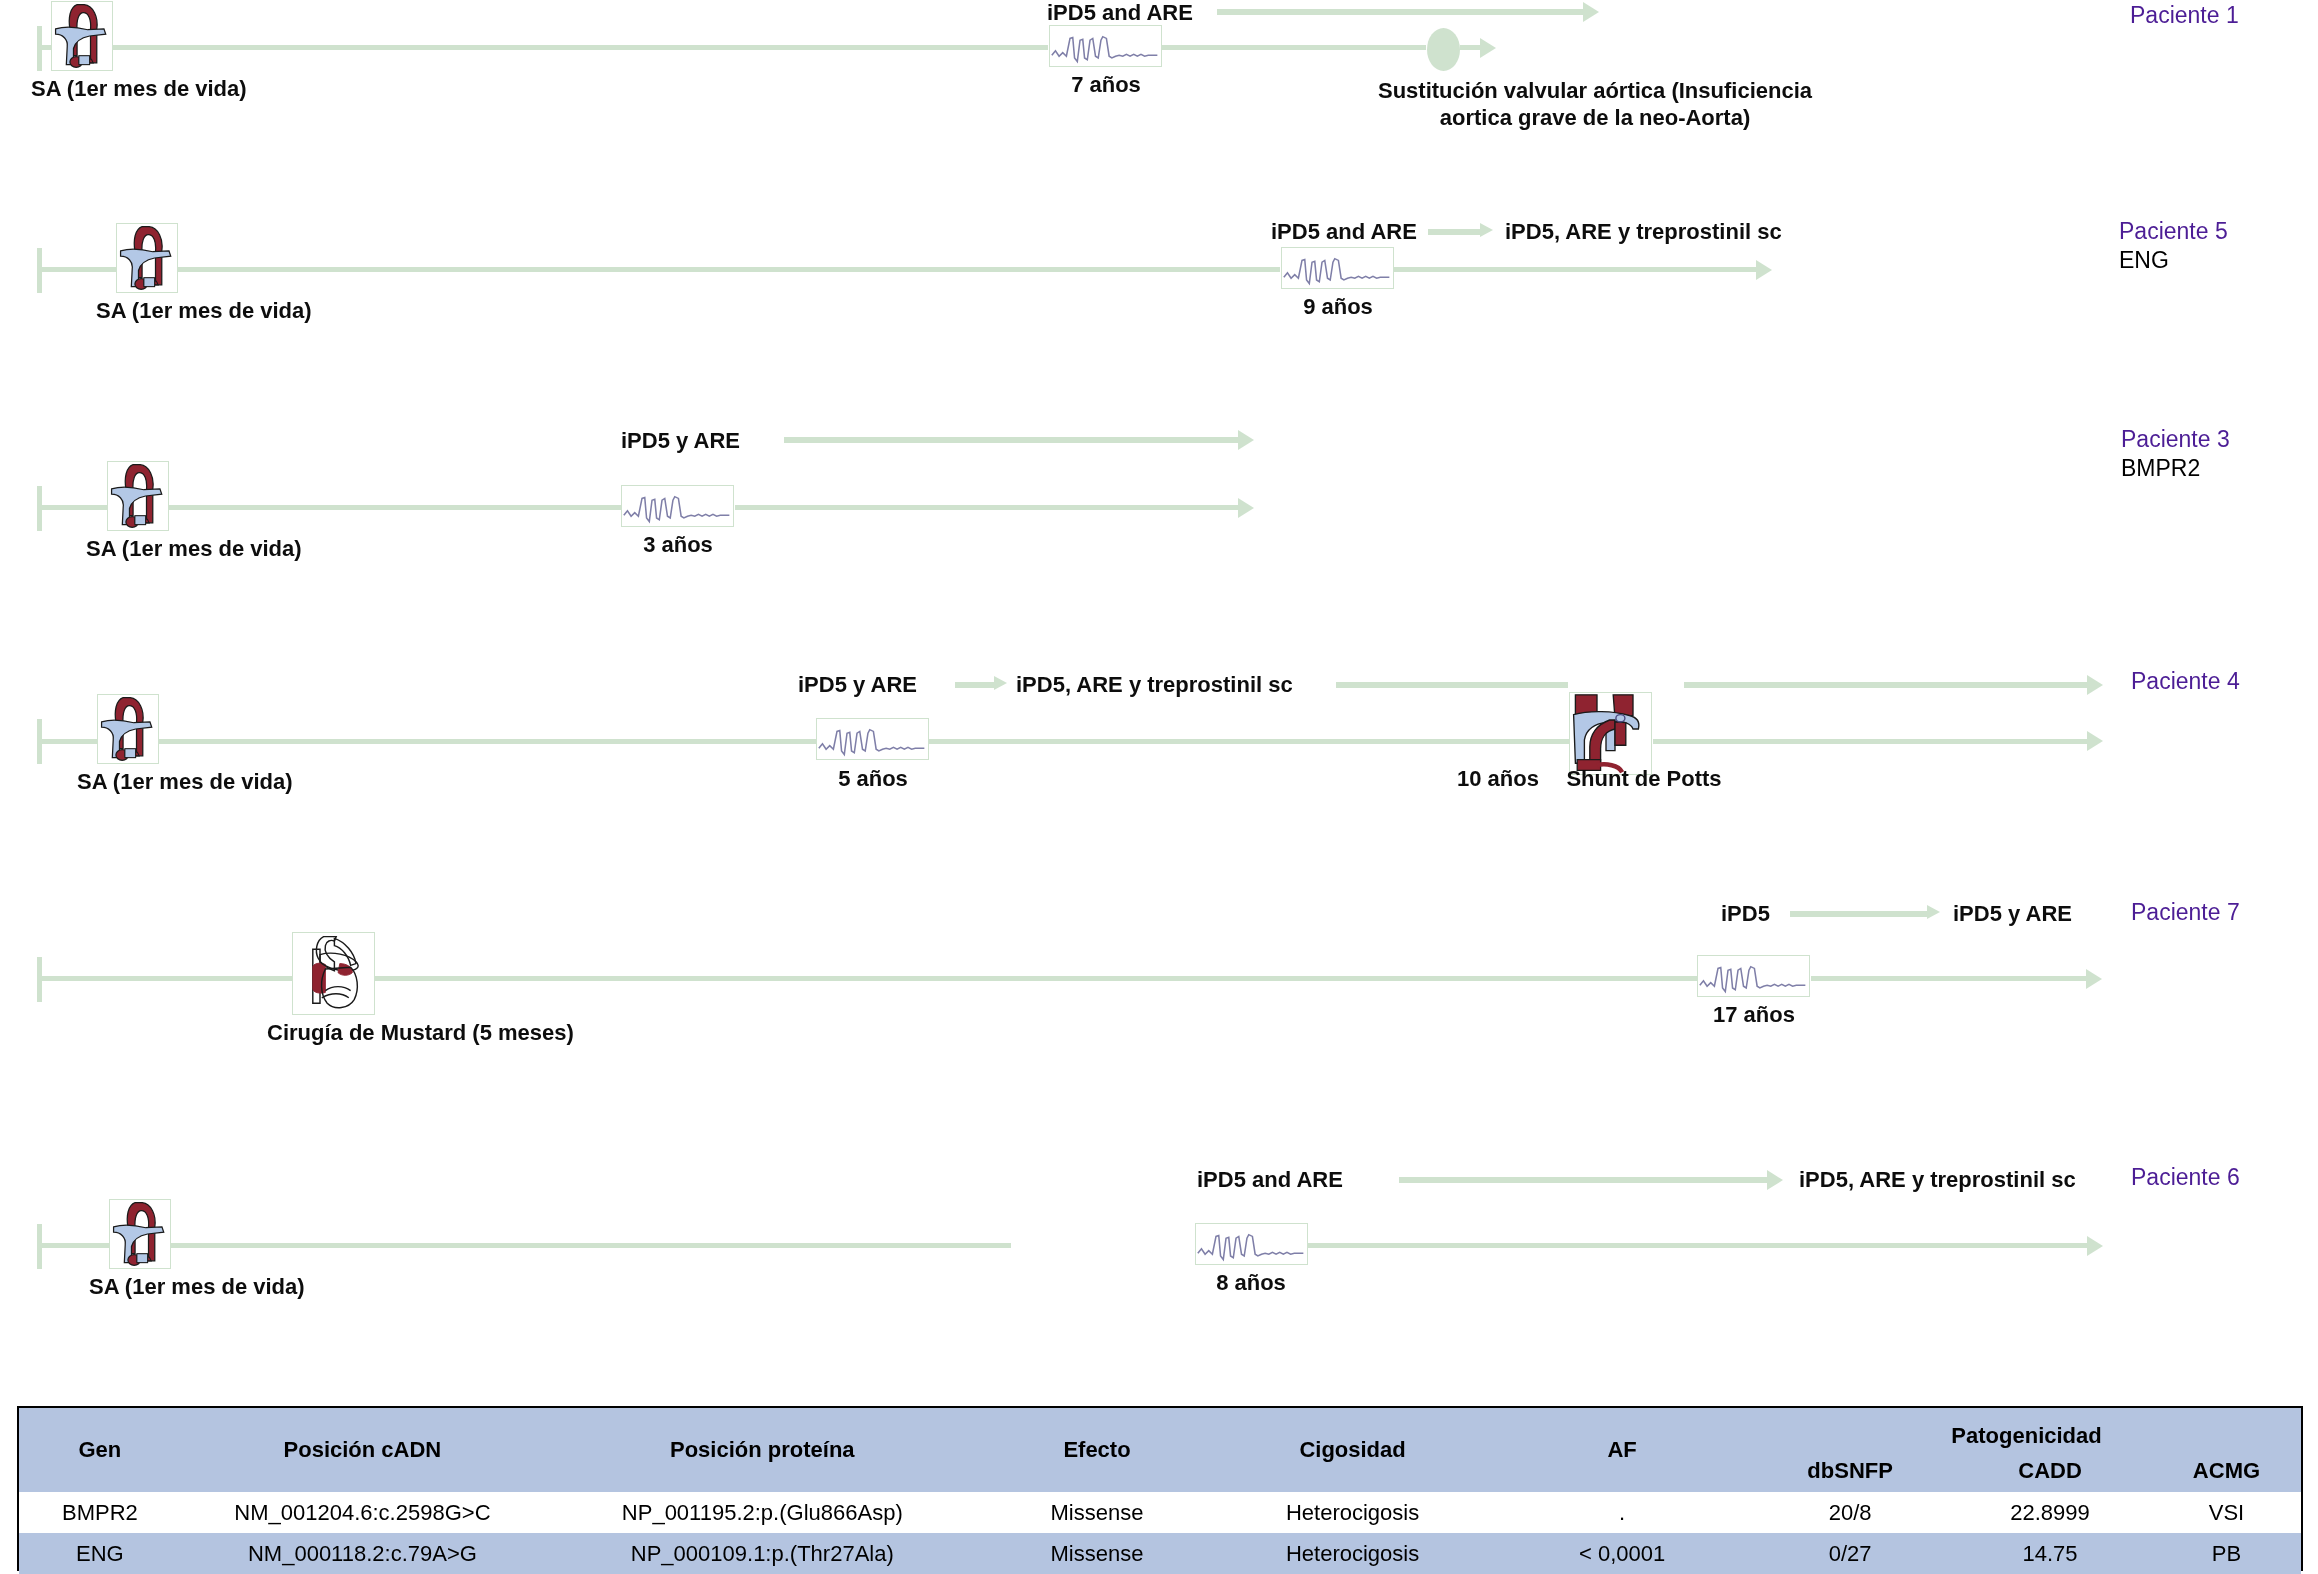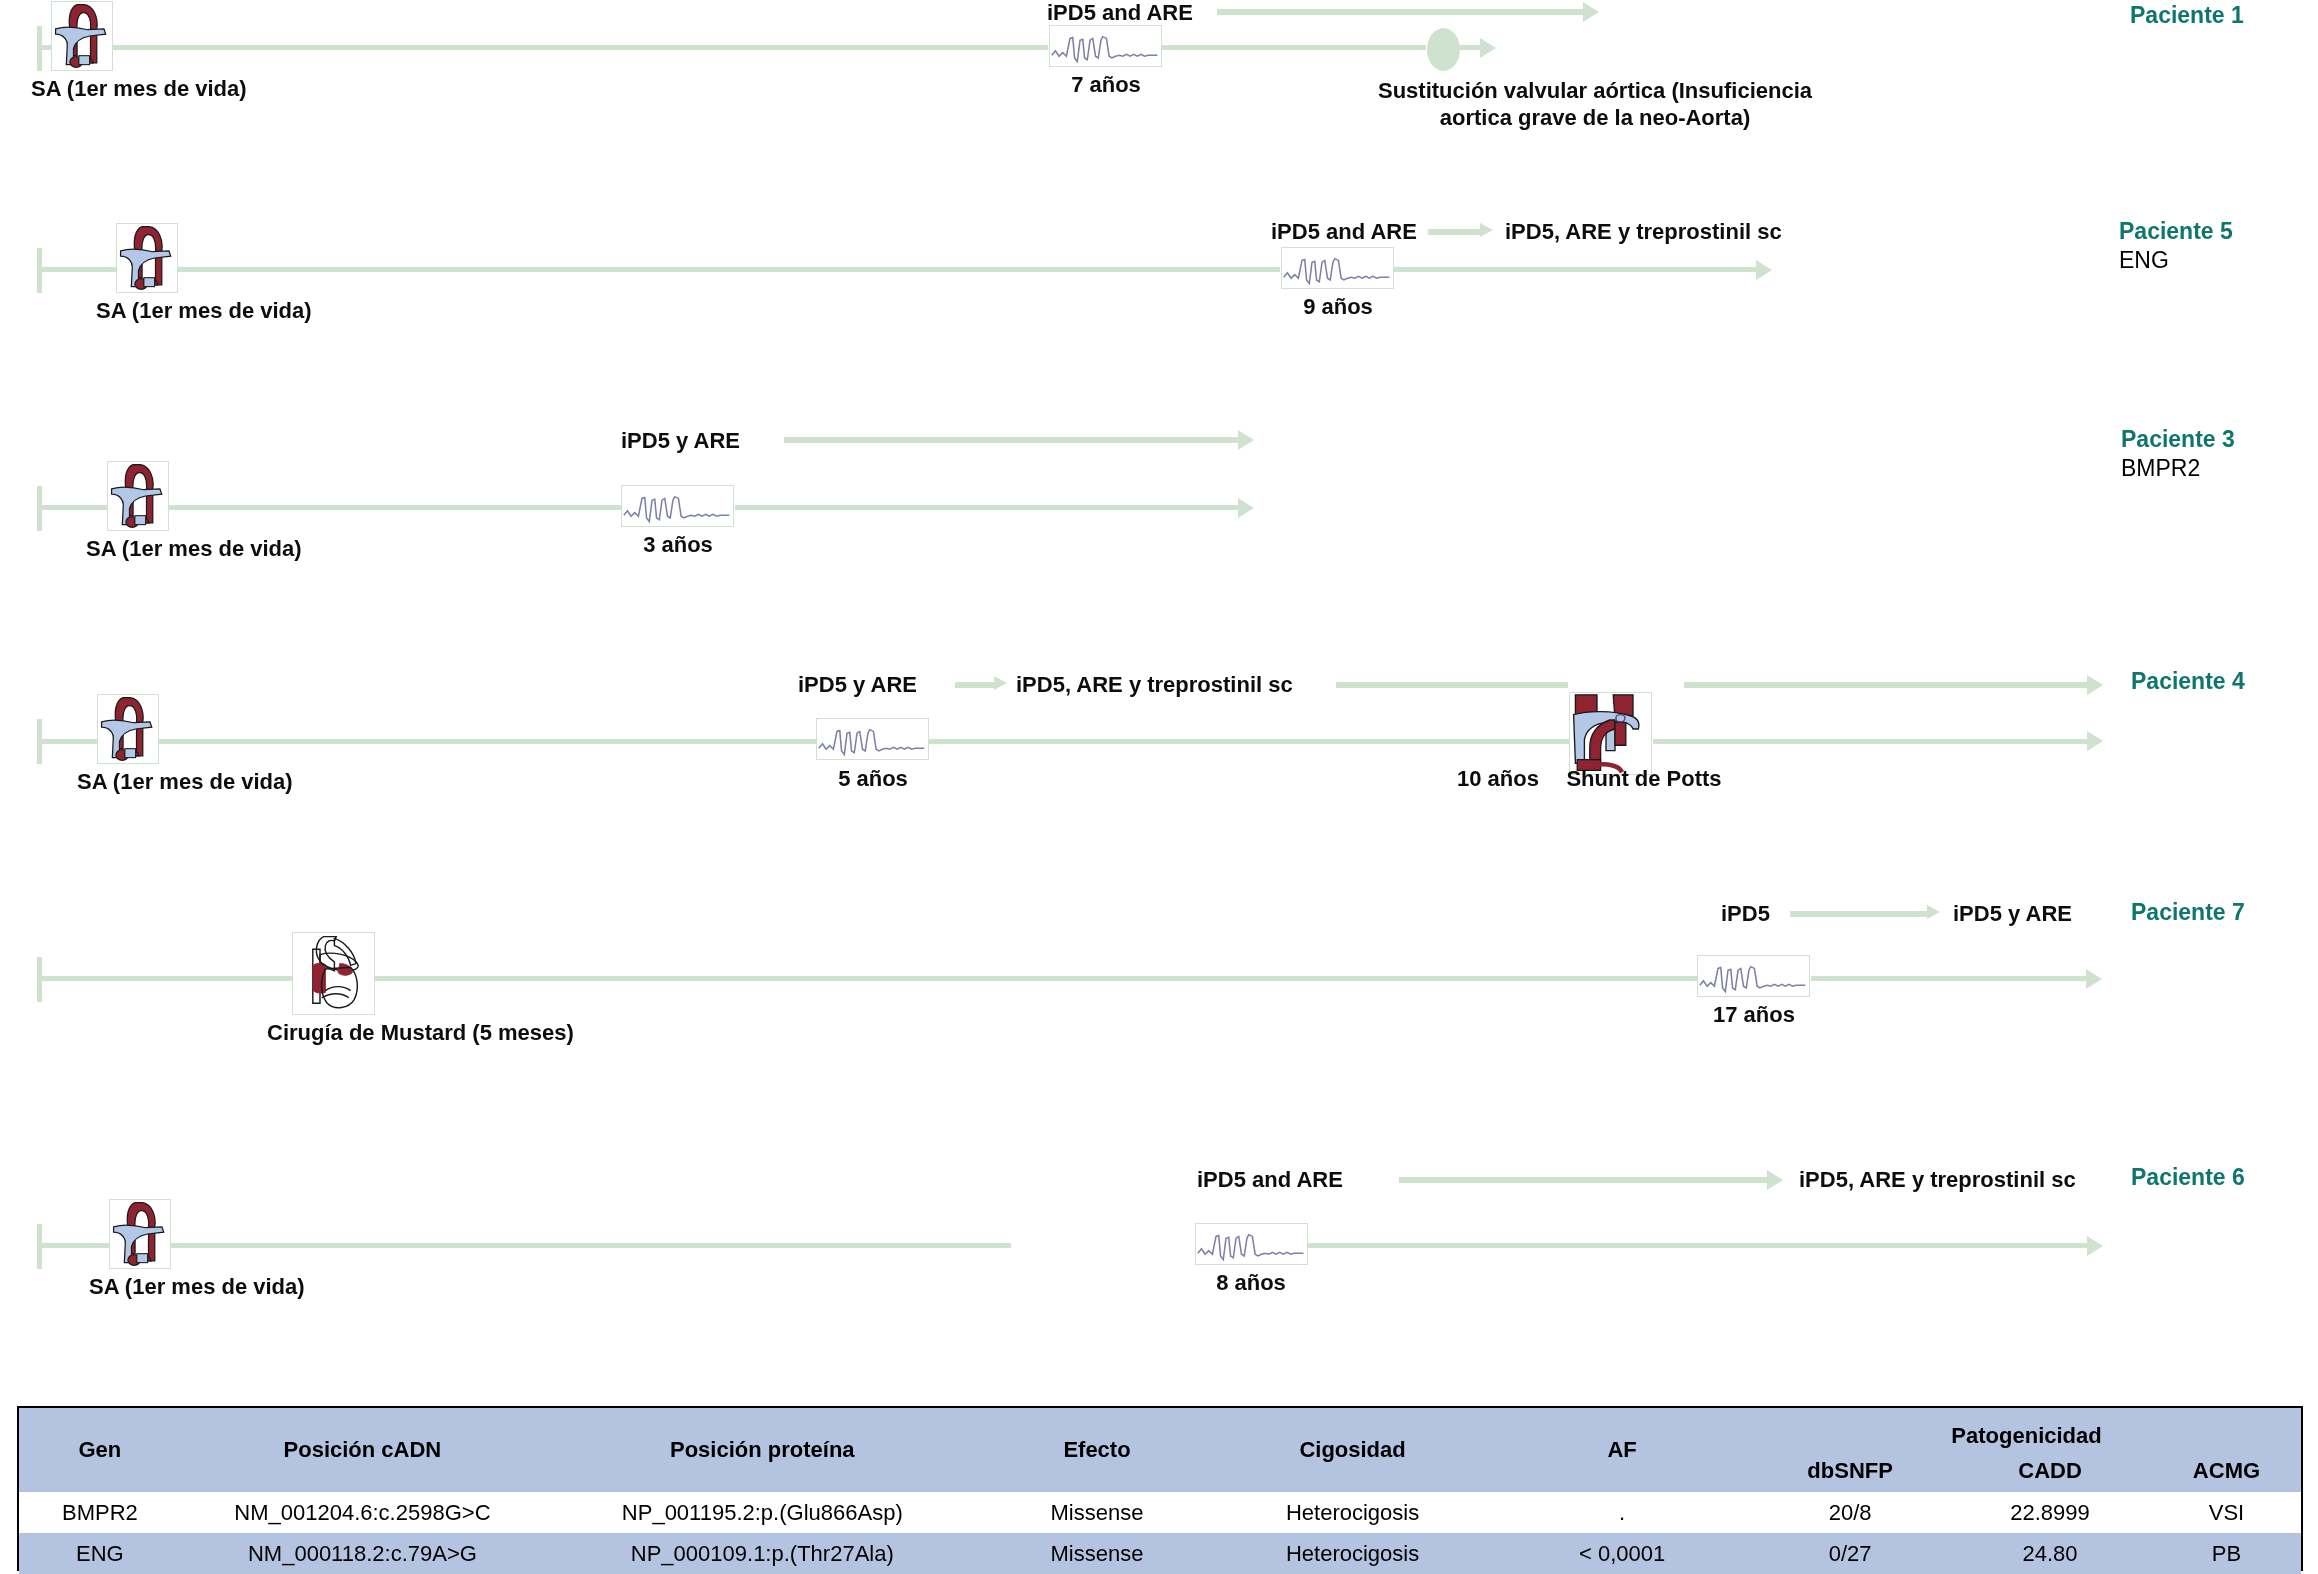--- a/index.html
+++ b/index.html
@@ -10,21 +10,21 @@
   .row{position:absolute;left:0;width:2319px;}
   .axis{position:absolute;height:4.6px;background:#cfe2ce;}
   .tick{position:absolute;width:4.6px;background:#cfe2ce;}
 
   .arrowline{position:absolute;height:5.6px;background:#cfe2ce;}
   .arrowhead{position:absolute;width:0;height:0;border-top:10.2px solid transparent;border-bottom:10.2px solid transparent;border-left:16.7px solid #cfe2ce;}
   .arrowhead.sm{border-top:7.4px solid transparent;border-bottom:7.4px solid transparent;border-left:13px solid #cfe2ce;}
 
   .lbl{position:absolute;font-size:22px;color:#0d0d0d;white-space:nowrap;line-height:1.22;font-weight:bold;}
   .lbl.center{transform:translateX(-50%);text-align:center;}
-  .patlbl{position:absolute;font-size:23px;font-weight:bold;color:#0f766e;white-space:nowrap;}
+  .patlbl{position:absolute;font-size:23px;font-weight:normal;color:#4c1d95;white-space:nowrap;}
   .genelbl{position:absolute;font-size:23px;color:#000;white-space:nowrap;}
 
   
   .box{position:absolute;border:1.9px solid #cfe2ce;background:#fff;box-sizing:border-box;}
   .box svg{display:block;width:100%;height:100%;}
   .ecg svg{display:block;width:100%;height:100%;}
 
   .ellipse{position:absolute;border-radius:50%;background:#cfe2ce;}
 
   
@@ -322,21 +322,21 @@
           <td>VSI</td>
         </tr>
         <tr class="rowB">
           <td>ENG</td>
           <td>NM_000118.2:c.79A&gt;G</td>
           <td>NP_000109.1:p.(Thr27Ala)</td>
           <td>Missense</td>
           <td>Heterocigosis</td>
           <td>&lt; 0,0001</td>
           <td>0/27</td>
-          <td>24.80</td>
+          <td>14.75</td>
           <td>PB</td>
         </tr>
       </tbody>
     </table>
   </div>
 
 </div>
 
 
 </body></html>

